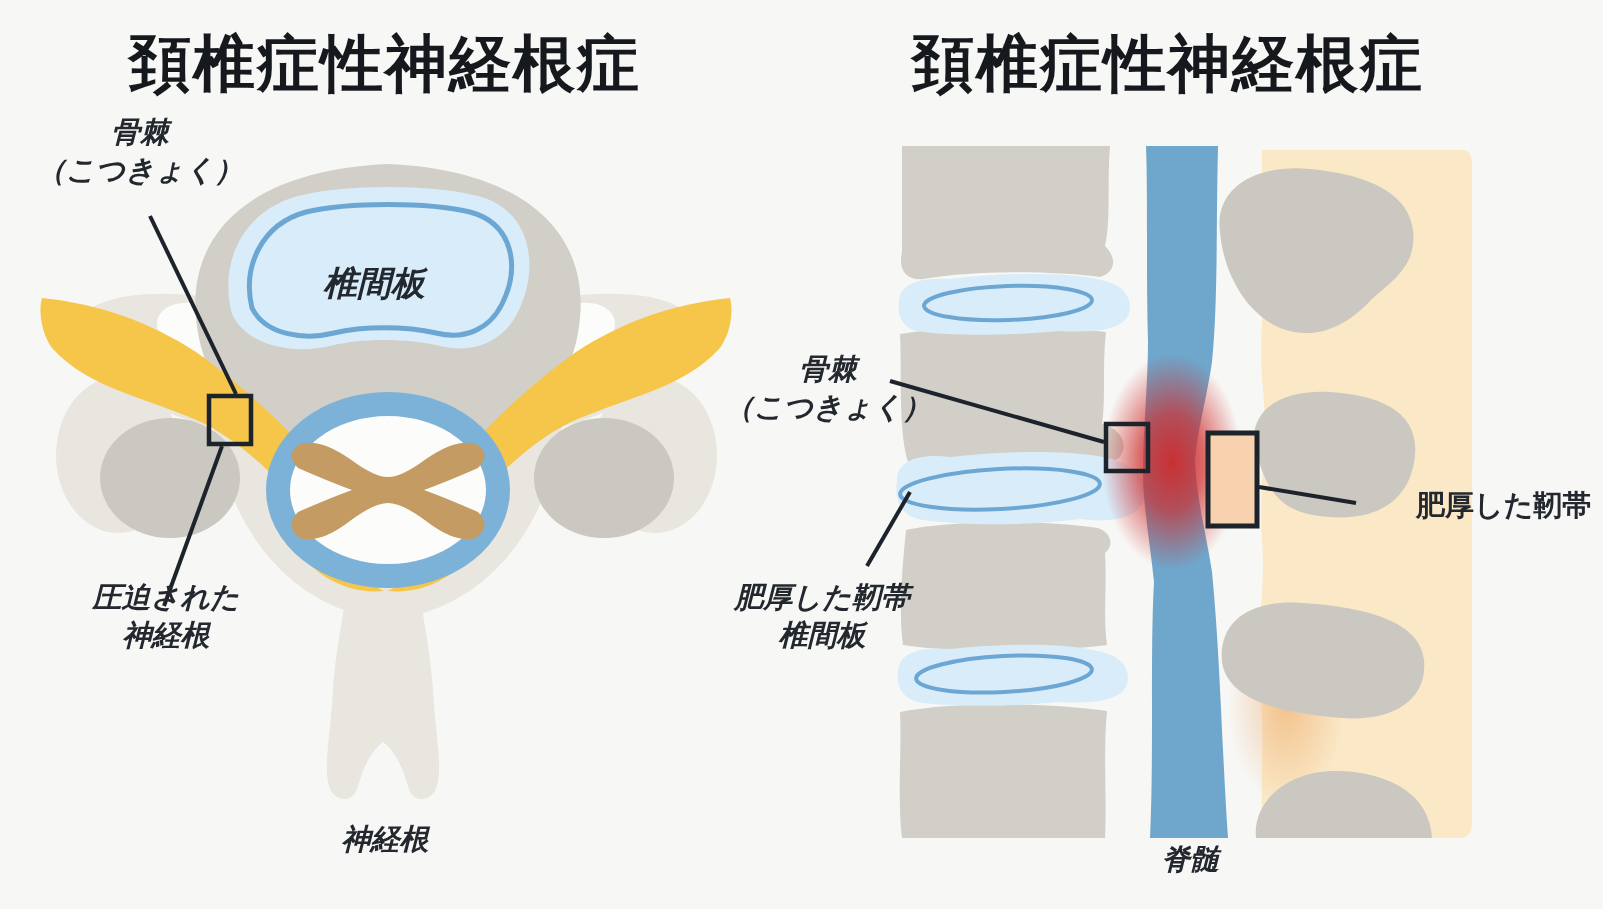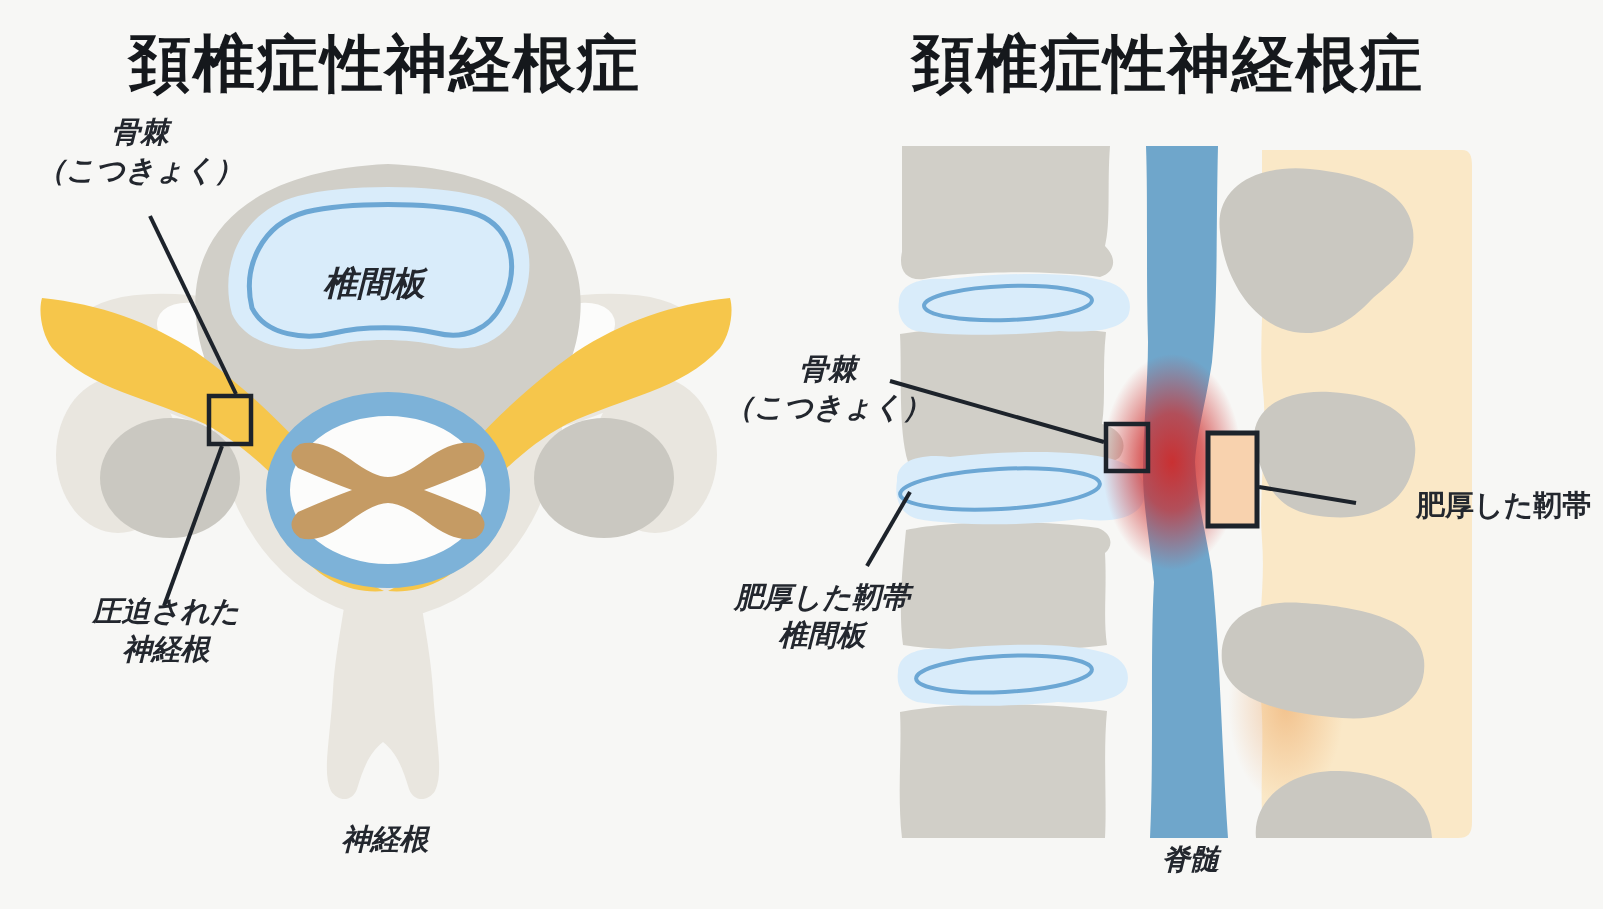--- a/index.html
+++ b/index.html
@@ -141,21 +141,21 @@
     </g>
   </svg>
 
   <div class="overlay">
     <div class="title" style="left:385px;top:22px;">頚椎症性神経根症</div>
     <div class="title" style="left:1168px;top:22px;">頚椎症性神経根症</div>
 
     <div class="lbl center" style="left:140px;top:113px;">骨棘
 （こつきょく）</div>
     <div class="lbl center big" style="left:374px;top:264px;">椎間板</div>
-    <div class="lbl center" style="left:166px;top:592px;">圧迫された
+    <div class="lbl center" style="left:166px;top:578px;">圧迫された
 神経根</div>
     <div class="lbl center" style="left:385px;top:820px;">神経根</div>
 
     <div class="lbl center" style="left:828px;top:350px;">骨棘
 （こつきょく）</div>
     <div class="lbl center" style="left:822px;top:578px;">肥厚した靭帯
 椎間板</div>
     <div class="lbl" style="left:1416px;top:486px;">肥厚した靭帯</div>
     <div class="lbl center" style="left:1190px;top:840px;">脊髄</div>
   </div>

